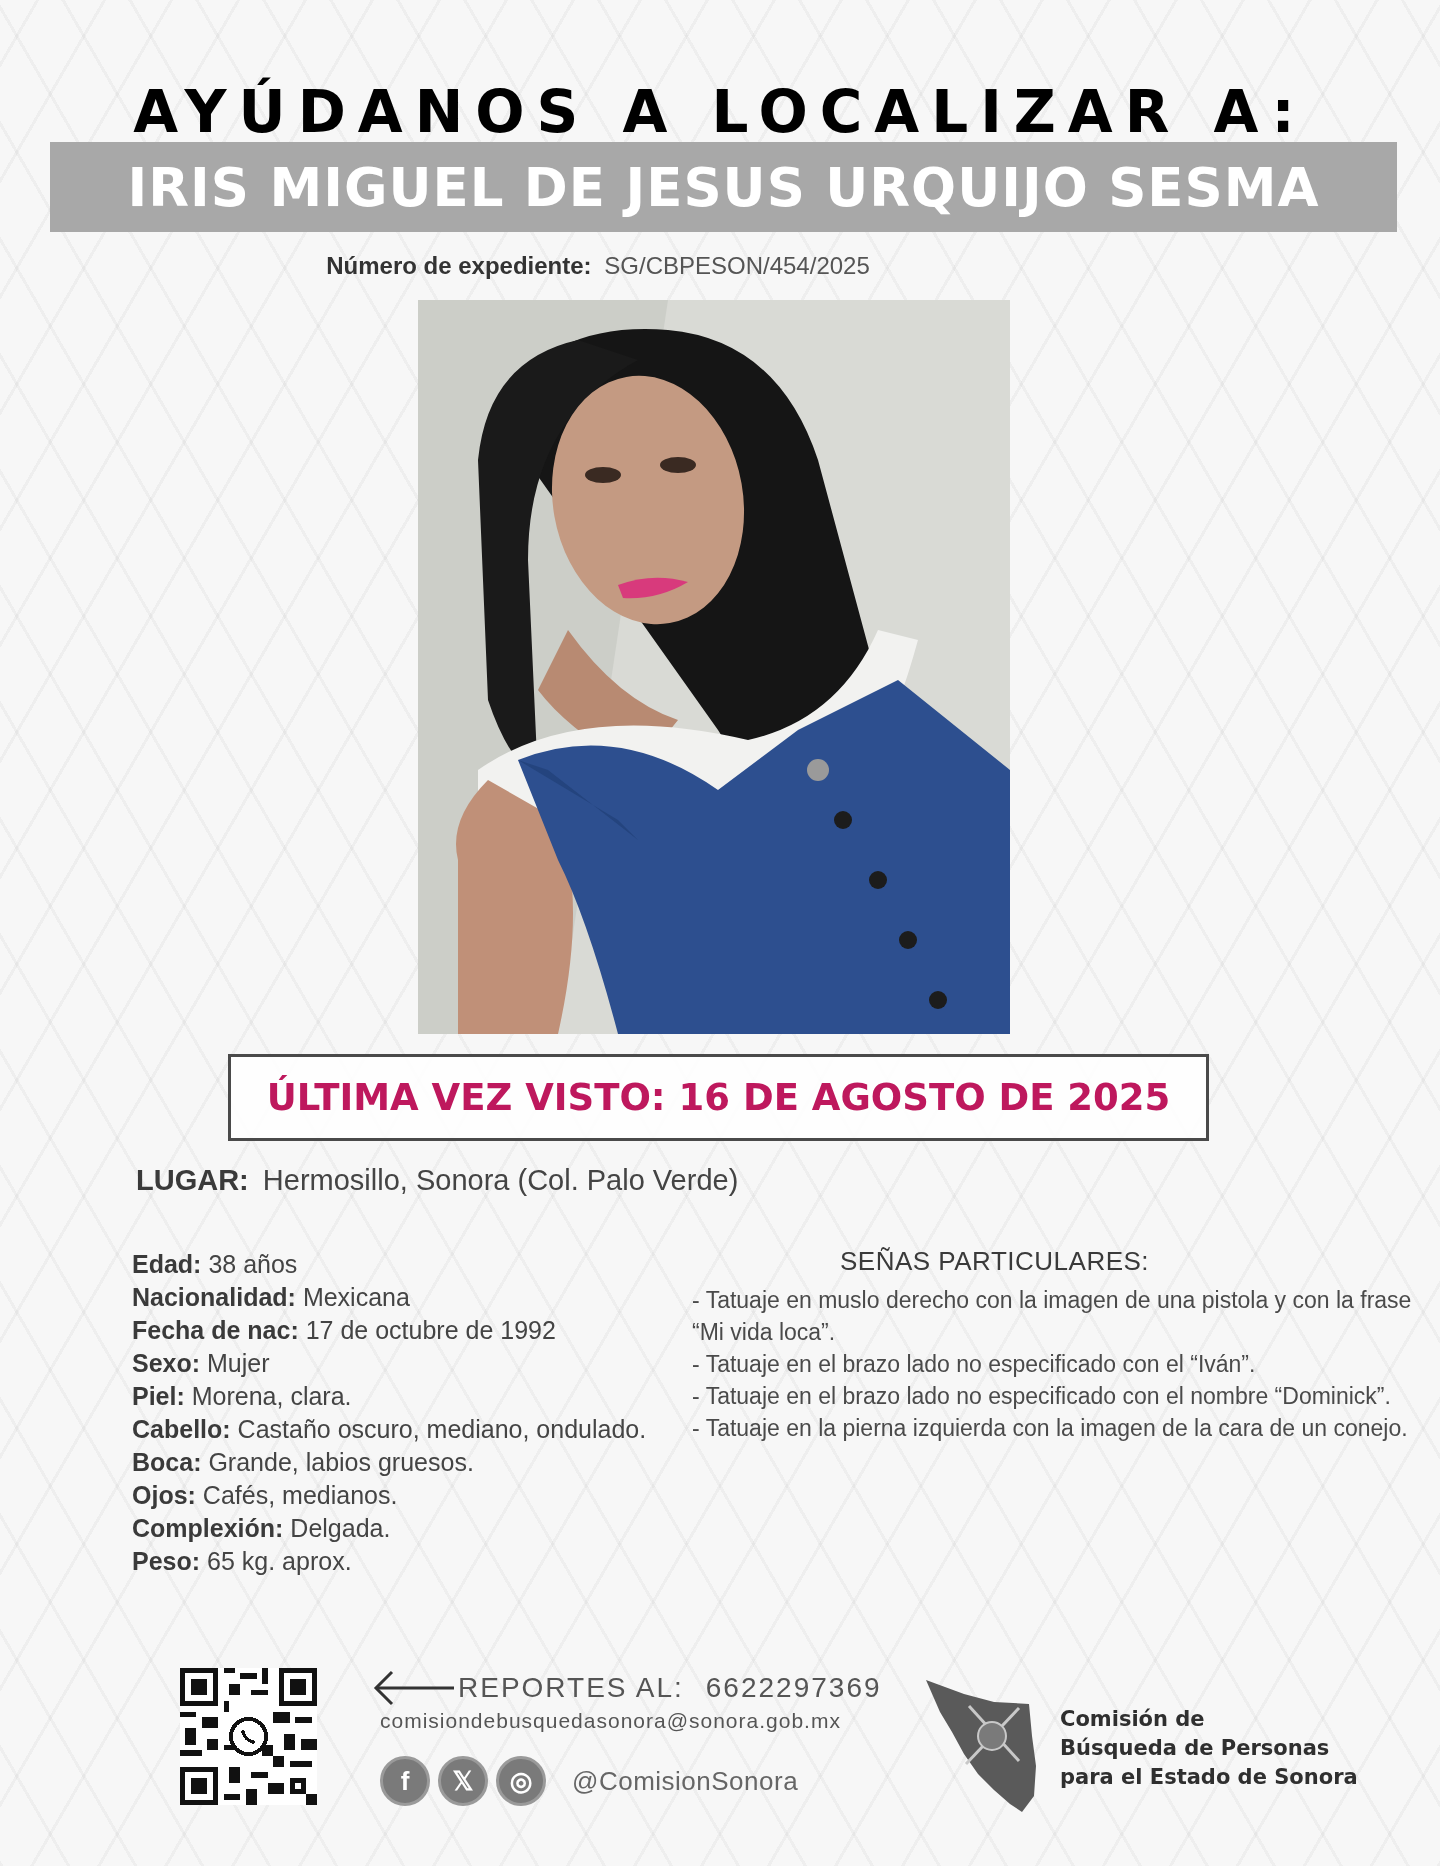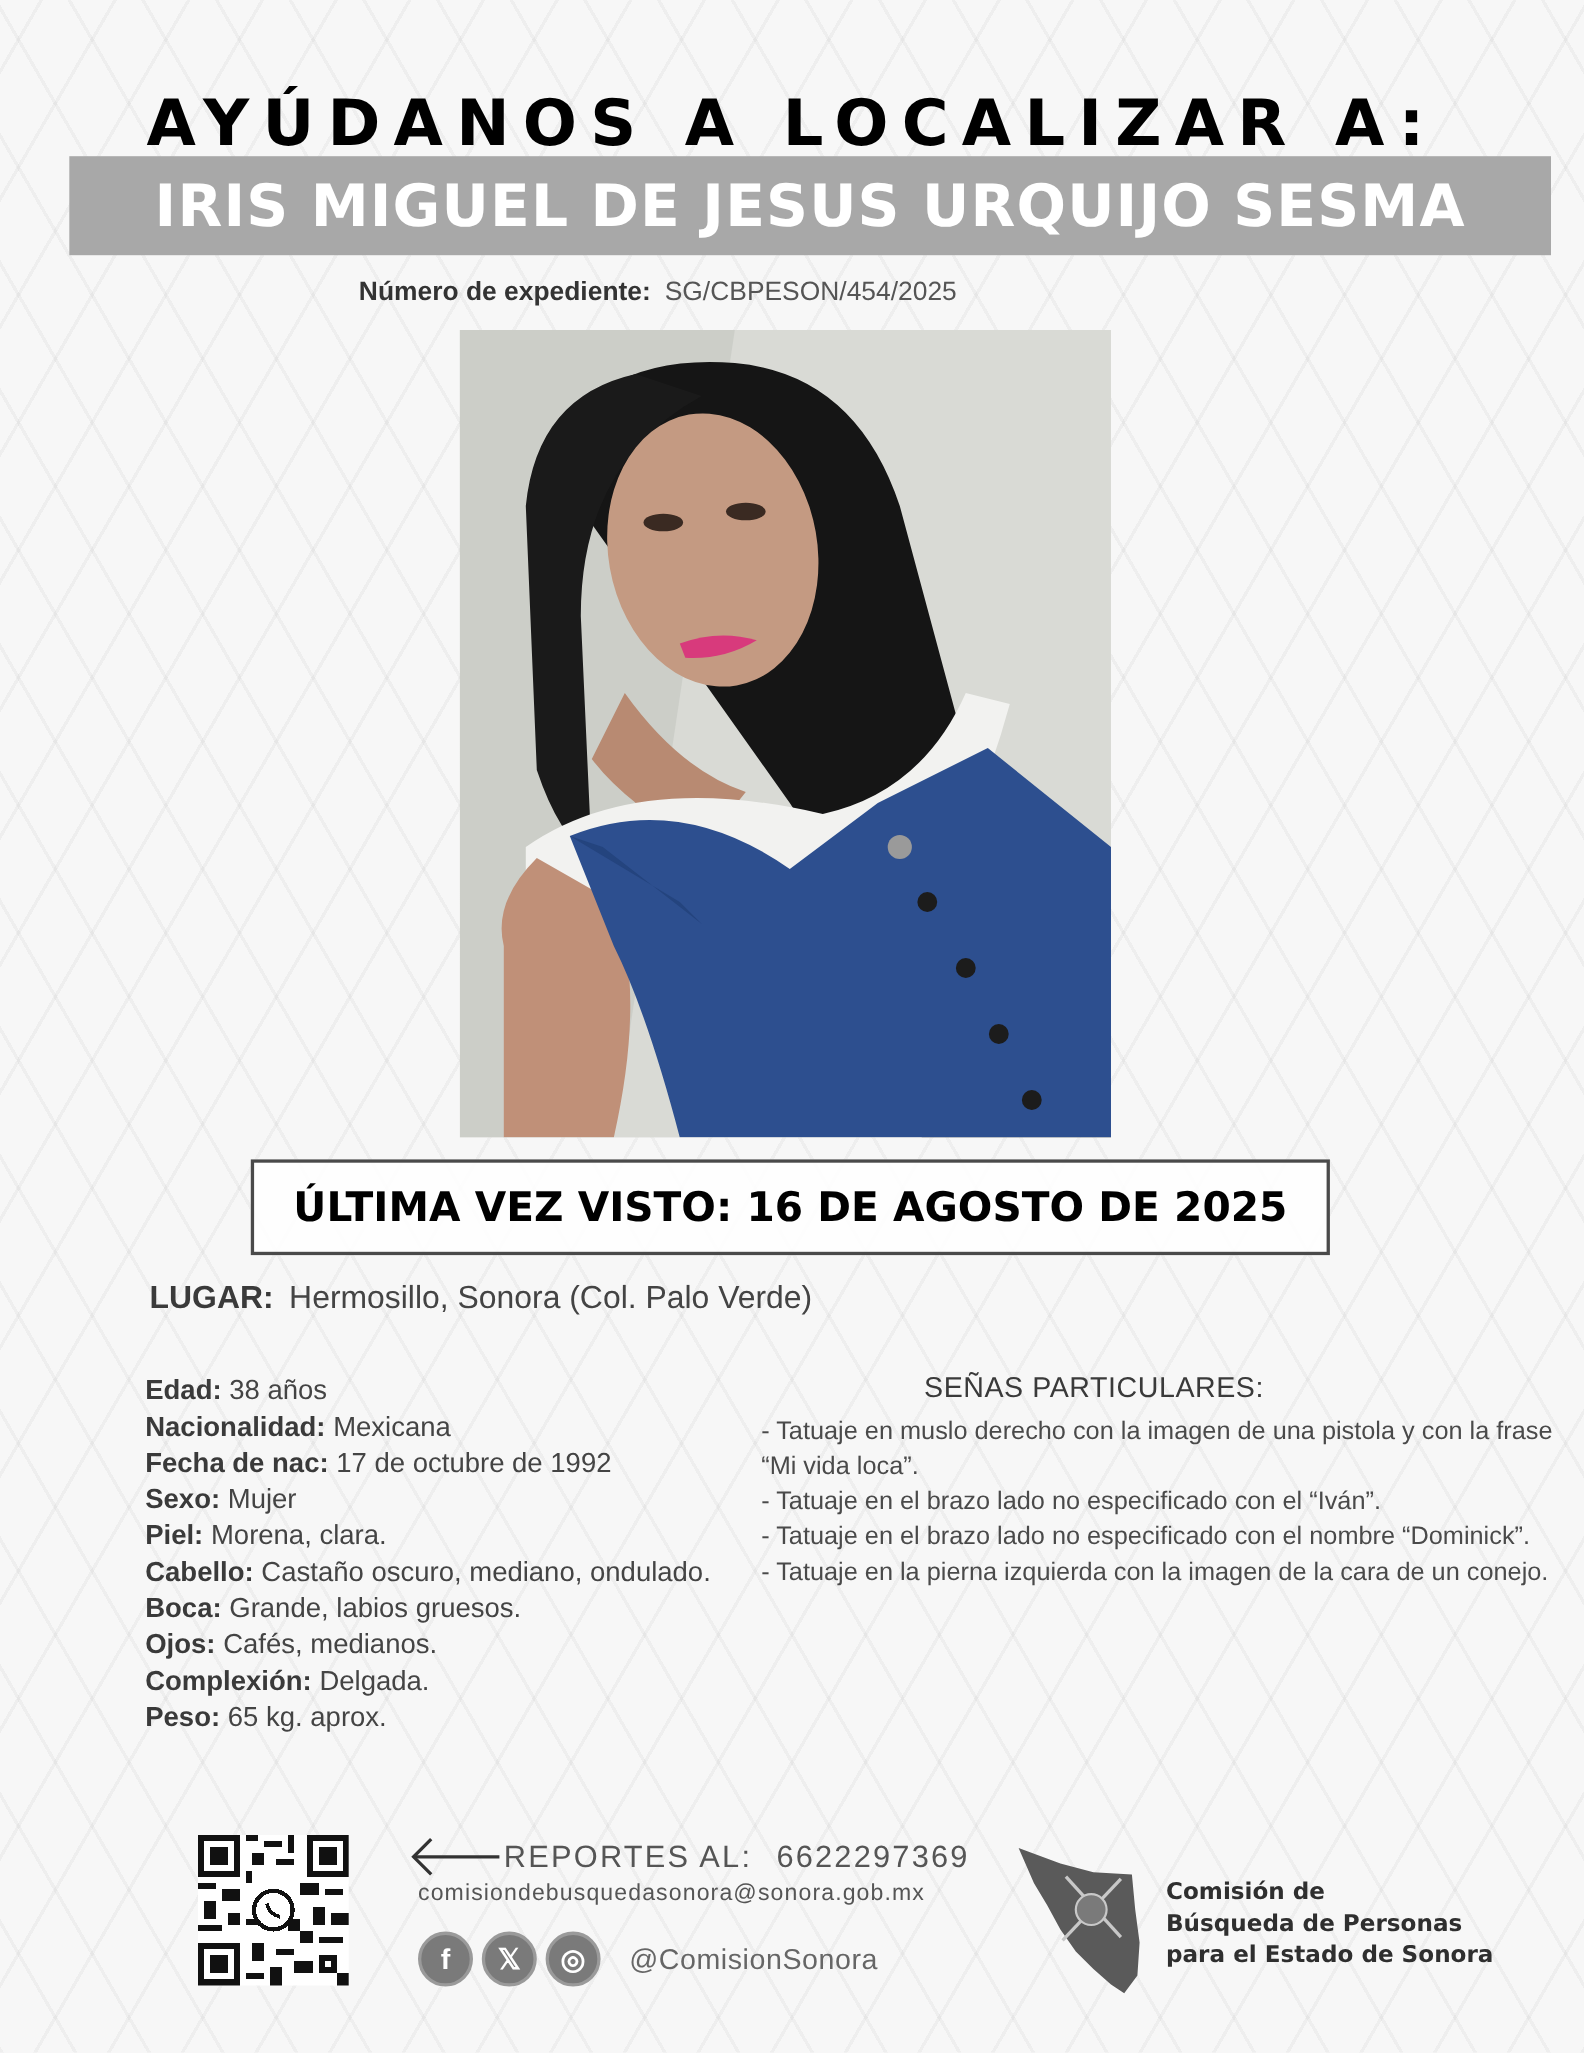--- a/index.html
+++ b/index.html
@@ -13,21 +13,21 @@
     color:#3c3c3c;
   }
   .abs { position:absolute; }
 
   .headline {
     left:0; width:1440px; top:78px; text-align:center;
     font-family:"DejaVu Sans", sans-serif; font-weight:bold;
     font-size:58px; letter-spacing:12px; color:#000000; white-space:nowrap;
   }
   .name-bar {
-    left:63px; top:142px; width:1347px; height:90px; background:#a8a8a8;
+    left:50px; top:142px; width:1347px; height:90px; background:#a8a8a8;
     display:flex; align-items:center; justify-content:center;
   }
   .name-bar span {
     font-family:"DejaVu Sans", sans-serif; font-weight:bold;
     font-size:53px; color:#ffffff; letter-spacing:1px; white-space:nowrap;
   }
   .case-row { left:0; width:1196px; top:252px; text-align:center; font-size:24px; white-space:nowrap; }
   .case-row .lbl { font-weight:bold; color:#333; }
   .case-row .val { color:#555; margin-left:6px; }
 
@@ -36,21 +36,21 @@
     background:linear-gradient(135deg,#cfd2cc 0%,#e6e6e1 40%,#d4d6cf 100%);
   }
 
   .lastseen {
     left:228px; top:1054px; width:981px; height:87px;
     border:3px solid #4a4a4a; background:rgba(255,255,255,0.85);
     display:flex; align-items:center; justify-content:center; box-sizing:border-box;
   }
   .lastseen span {
     font-family:"DejaVu Sans", sans-serif; font-weight:bold; font-size:37px;
-    color:#000000; white-space:nowrap;
+    color:#be185d; white-space:nowrap;
   }
 
   .place { left:136px; top:1164px; font-size:29px; white-space:nowrap; }
   .place .lbl { font-weight:bold; color:#3a3a3a; }
   .place .val { color:#444; margin-left:6px; }
 
   .facts { left:132px; top:1248px; width:600px; }
   .fact { font-size:25px; line-height:33px; white-space:nowrap; color:#444; }
   .fact .lbl { font-weight:bold; color:#3a3a3a; }
 

